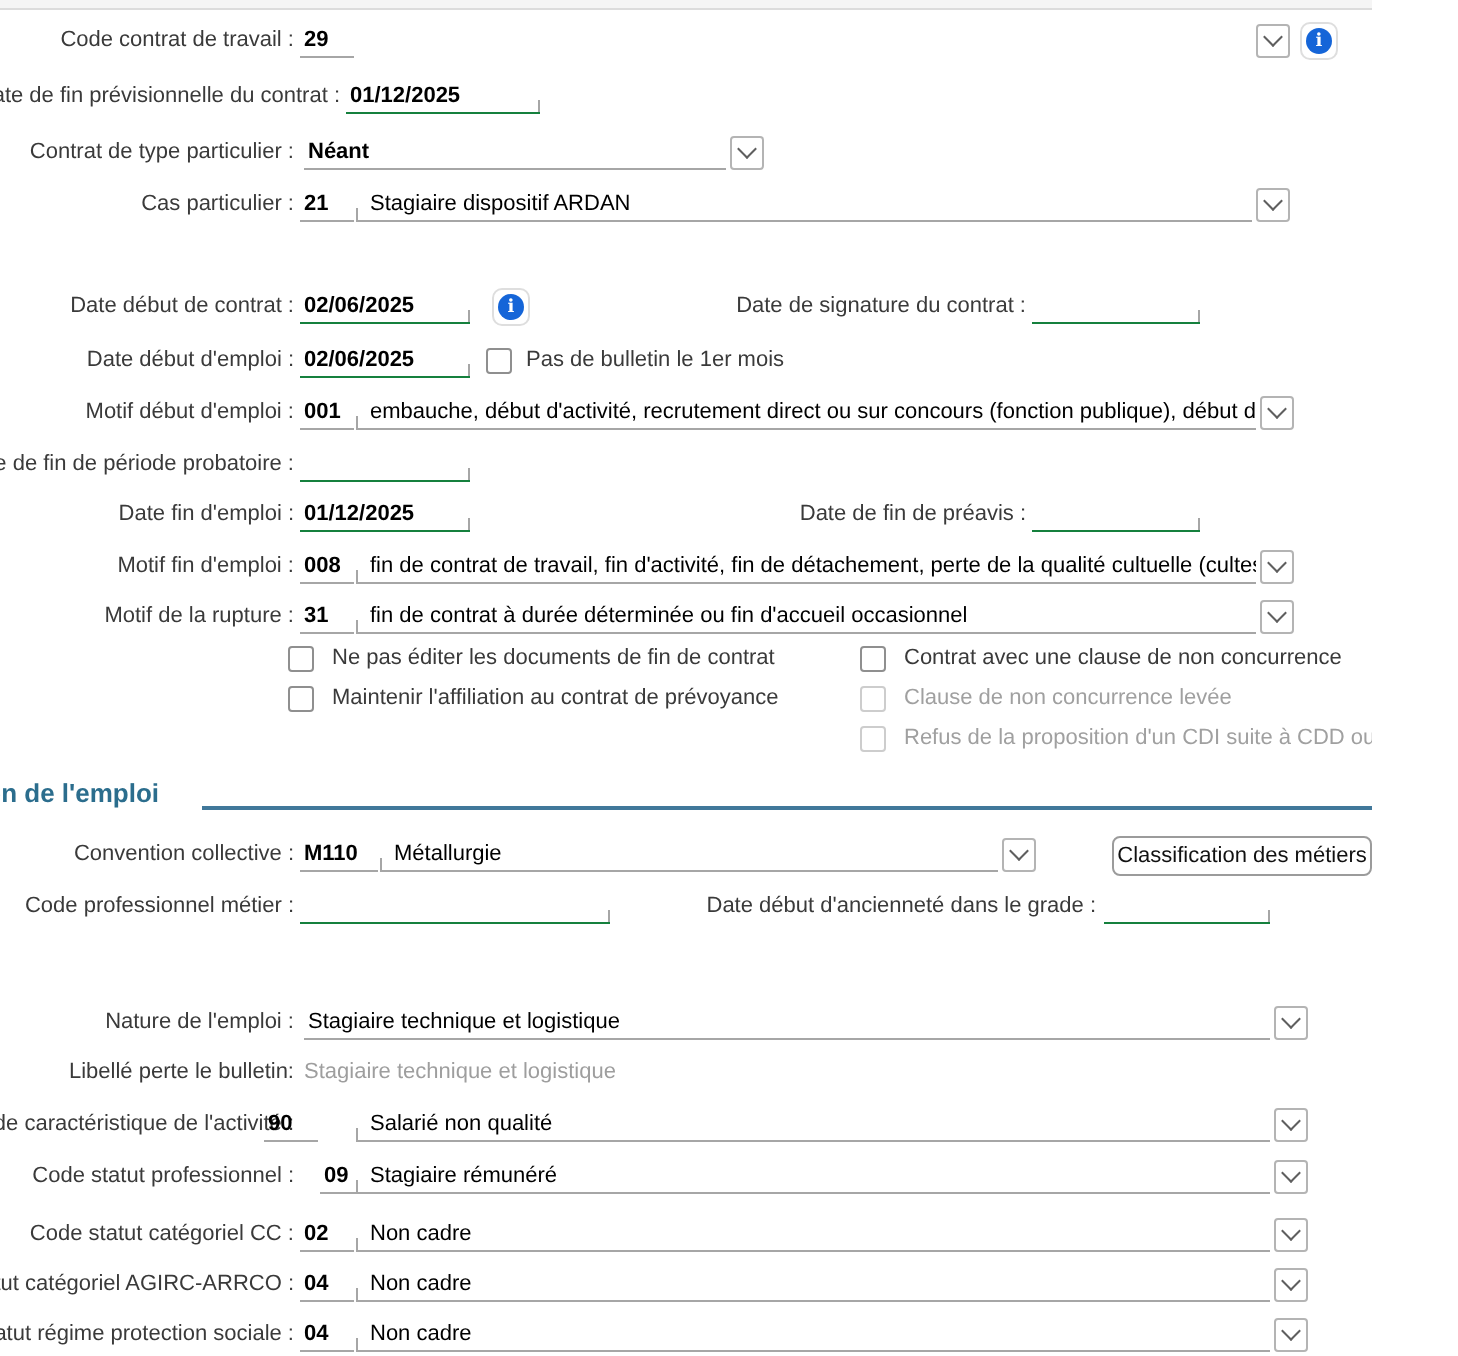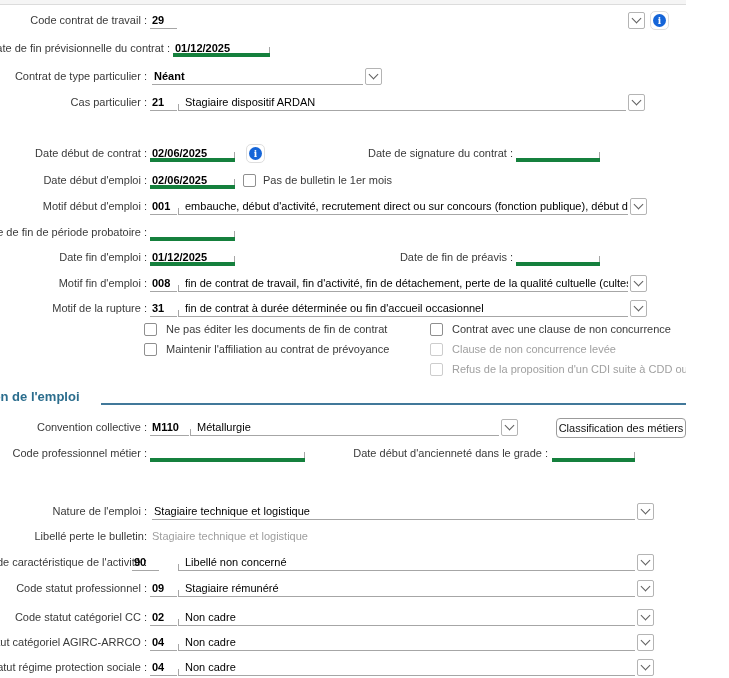--- a/index.html
+++ b/index.html
@@ -1,21 +1,21 @@
 <!DOCTYPE html>
 <html><head>
 <meta charset="utf-8">
 <style>
   html,body{margin:0;padding:0;background:#fff;}
   .page{position:relative;width:686px;height:678px;background:#fff;overflow:hidden;
         font-family:"Liberation Sans","DejaVu Sans",sans-serif;font-size:11px;color:#3a3a3a;text-decoration:underline;}
   .topband{position:absolute;top:0;left:0;width:729px;height:4px;background:#f5f5f5;border-bottom:1px solid #dcdcdc;}
   .row{position:absolute;left:0;width:729px;height:17px;}
   .lbl{position:absolute;top:0;line-height:17px;white-space:nowrap;color:#3a3a3a;}
-  .entry{position:absolute;top:1px;height:16px;box-sizing:border-box;border-bottom:4px solid #15803d;
+  .entry{position:absolute;top:1px;height:16px;box-sizing:border-box;border-bottom:1px solid #15803d;
          font-weight:bold;color:#000;line-height:15px;padding-left:2px;white-space:nowrap;overflow:hidden;}
   .entry::after{content:"";position:absolute;right:0;bottom:0;width:1px;height:6px;background:#a6a6a6;}
   .code-entry{position:absolute;top:1px;height:16px;box-sizing:border-box;border-bottom:1px solid #a6a6a6;
          font-weight:bold;color:#000;line-height:15px;padding-left:2px;white-space:nowrap;}
   .combo-entry{position:absolute;top:1px;height:16px;box-sizing:border-box;border-bottom:1px solid #a6a6a6;overflow:hidden;}
   .combo-entry::before{content:"";position:absolute;left:0;bottom:0;width:1px;height:6px;background:#a6a6a6;}
   .combo-entry.no-tick::before{display:none;}
   .combo-text{display:block;line-height:15px;padding-left:7px;color:#000;white-space:nowrap;}
   .combo-text.pl2{padding-left:2px;}
   .combo-text.bold{font-weight:bold;}
@@ -197,30 +197,30 @@
 
   <div class="row" style="top:528px">
     <span class="lbl" style="right:582px">Libellé perte le bulletin:</span>
     <span class="gray-val" style="left:152px">Stagiaire technique et logistique</span>
   </div>
 
   <div class="row" style="top:554px">
     <span class="lbl" style="right:582px">Code de caractéristique de l'activité :</span>
     <span class="code-entry" style="left:132px;width:27px">90</span>
     <span class="combo-entry" style="left:178px;width:457px">
-        <span class="combo-text">Libellé non concerné</span>
+        <span class="combo-text">Salarié non qualité</span>
       </span>
     <span class="dd" style="left:637px">
         <span class="chev"></span>
       </span>
   </div>
 
   <div class="row" style="top:580px">
     <span class="lbl" style="right:582px">Code statut professionnel :</span>
-    <span class="code-entry" style="left:150px;width:27px">09</span>
+    <span class="code-entry" style="left:160px;width:27px">09</span>
     <span class="combo-entry" style="left:178px;width:457px">
         <span class="combo-text">Stagiaire rémunéré</span>
       </span>
     <span class="dd" style="left:637px">
         <span class="chev"></span>
       </span>
   </div>
 
   <div class="row" style="top:609px">
     <span class="lbl" style="right:582px">Code statut catégoriel CC :</span>

